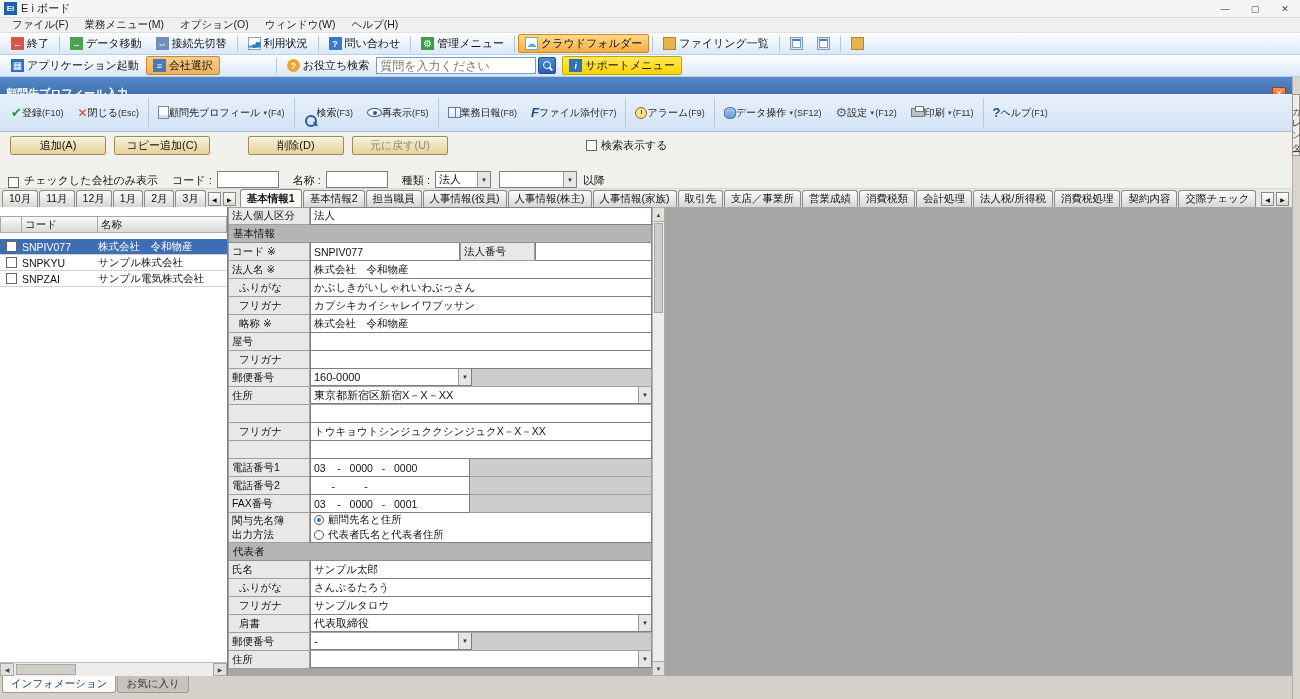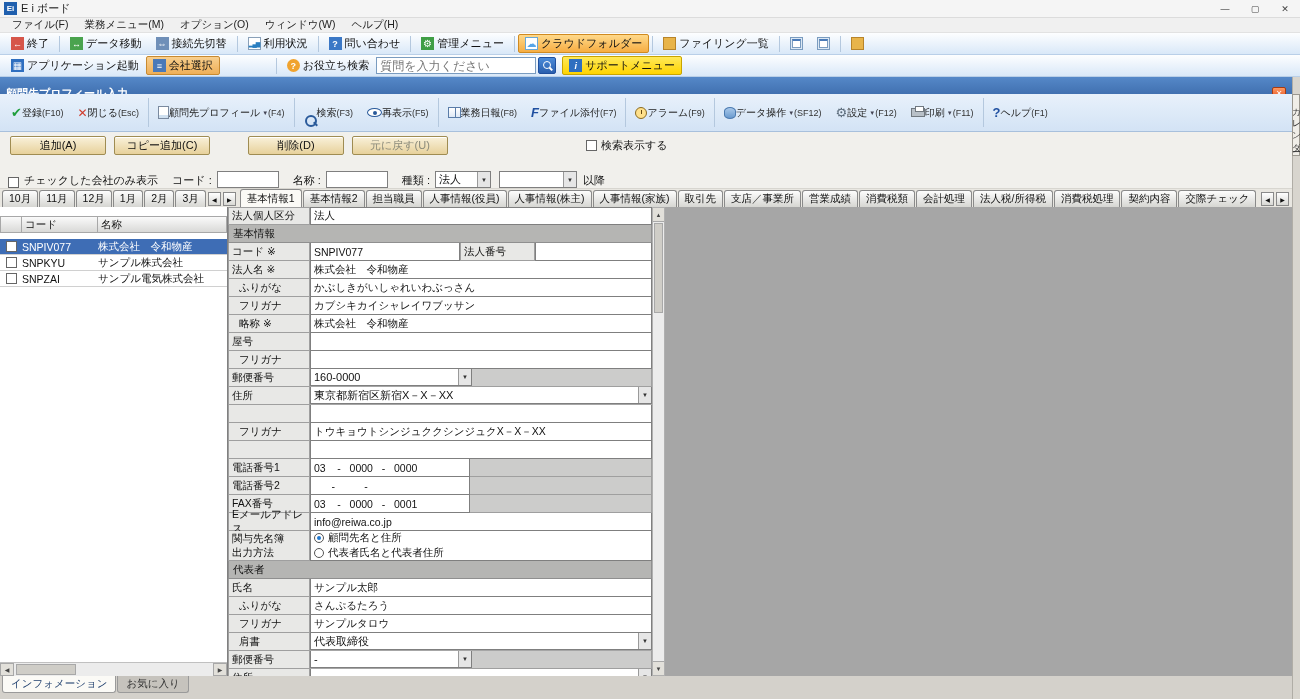--- a/index.html
+++ b/index.html
@@ -88,21 +88,21 @@
   .cbx{width:11px;height:11px;background:#fff;border:1px solid #666;display:inline-block;flex:0 0 auto;}
   .flt-label{margin:0 5px 0 14px;}
   .flt-input{width:62px;height:17px;border:1px solid #7f7f7f;background:#fff;font-size:11px;padding:0 2px;}
   .combo{height:17px;border:1px solid #7f7f7f;background:#fff;display:flex;align-items:center;}
   .combo .cval{flex:1;padding:0 3px;white-space:pre;overflow:hidden;}
   .combo .carrow{width:13px;height:100%;background:#e6e6e6;border-left:1px solid #9a9a9a;display:flex;align-items:center;justify-content:center;font-size:6px;color:#333;flex:0 0 auto;}
 
   
   #tabsrow{position:absolute;top:189px;left:0;width:1292px;height:18px;background:#e9e7e1;display:flex;align-items:flex-end;}
   .tab{height:17px;padding:1px 6px;border:1px solid #8a8a8a;border-bottom:none;border-radius:3px 3px 0 0;background:linear-gradient(#fdfdfd,#d6d6d2);display:flex;align-items:center;font-size:10.5px;white-space:nowrap;margin-right:1px;}
-  .tab.active{background:#fbfaf6;height:18px;font-weight:normal;}
+  .tab.active{background:#fbfaf6;height:18px;font-weight:bold;}
   .tabscroll{width:13px;height:14px;border:1px solid #8a8a8a;background:linear-gradient(#fff,#d8d8d4);display:flex;align-items:center;justify-content:center;font-size:6px;margin:0 1px 1px 1px;}
   #monthtabs{display:flex;align-items:flex-end;padding-left:2px;}
   #contenttabs{display:flex;align-items:flex-end;overflow:hidden;flex:1;padding-left:3px;}
   #tabsright{display:flex;align-items:flex-end;padding-right:2px;}
 
   
   #body{position:absolute;top:207px;left:0;width:1292px;height:469px;}
   #leftpanel{position:absolute;left:0;top:0;width:228px;height:469px;background:#fff;border-right:1px solid #808080;}
   .listgap{height:9px;background:#fff;}
   .listheader{display:flex;height:17px;}
@@ -573,24 +573,20 @@
       <div class="ffield w160">      -          -</div>
       <div class="filler"></div>
     </div>
 
     <div class="frow">
       <div class="flabel">FAX番号</div>
       <div class="ffield w160">03    -   0000   -   0001</div>
       <div class="filler"></div>
     </div>
 
-    <div class="frow">
-      <div class="flabel">Eメールアドレス</div>
-      <div class="ffield full">info@reiwa.co.jp</div>
-    </div>
 
     <div class="frow tall">
       <div class="flabel">
         <div>関与先名簿</div>
         <div>出力方法</div>
       </div>
       <div class="ffield full radios">
         <span class="radio-line">
           <span class="radio checked"></span>
           <span>顧問先名と住所</span>

